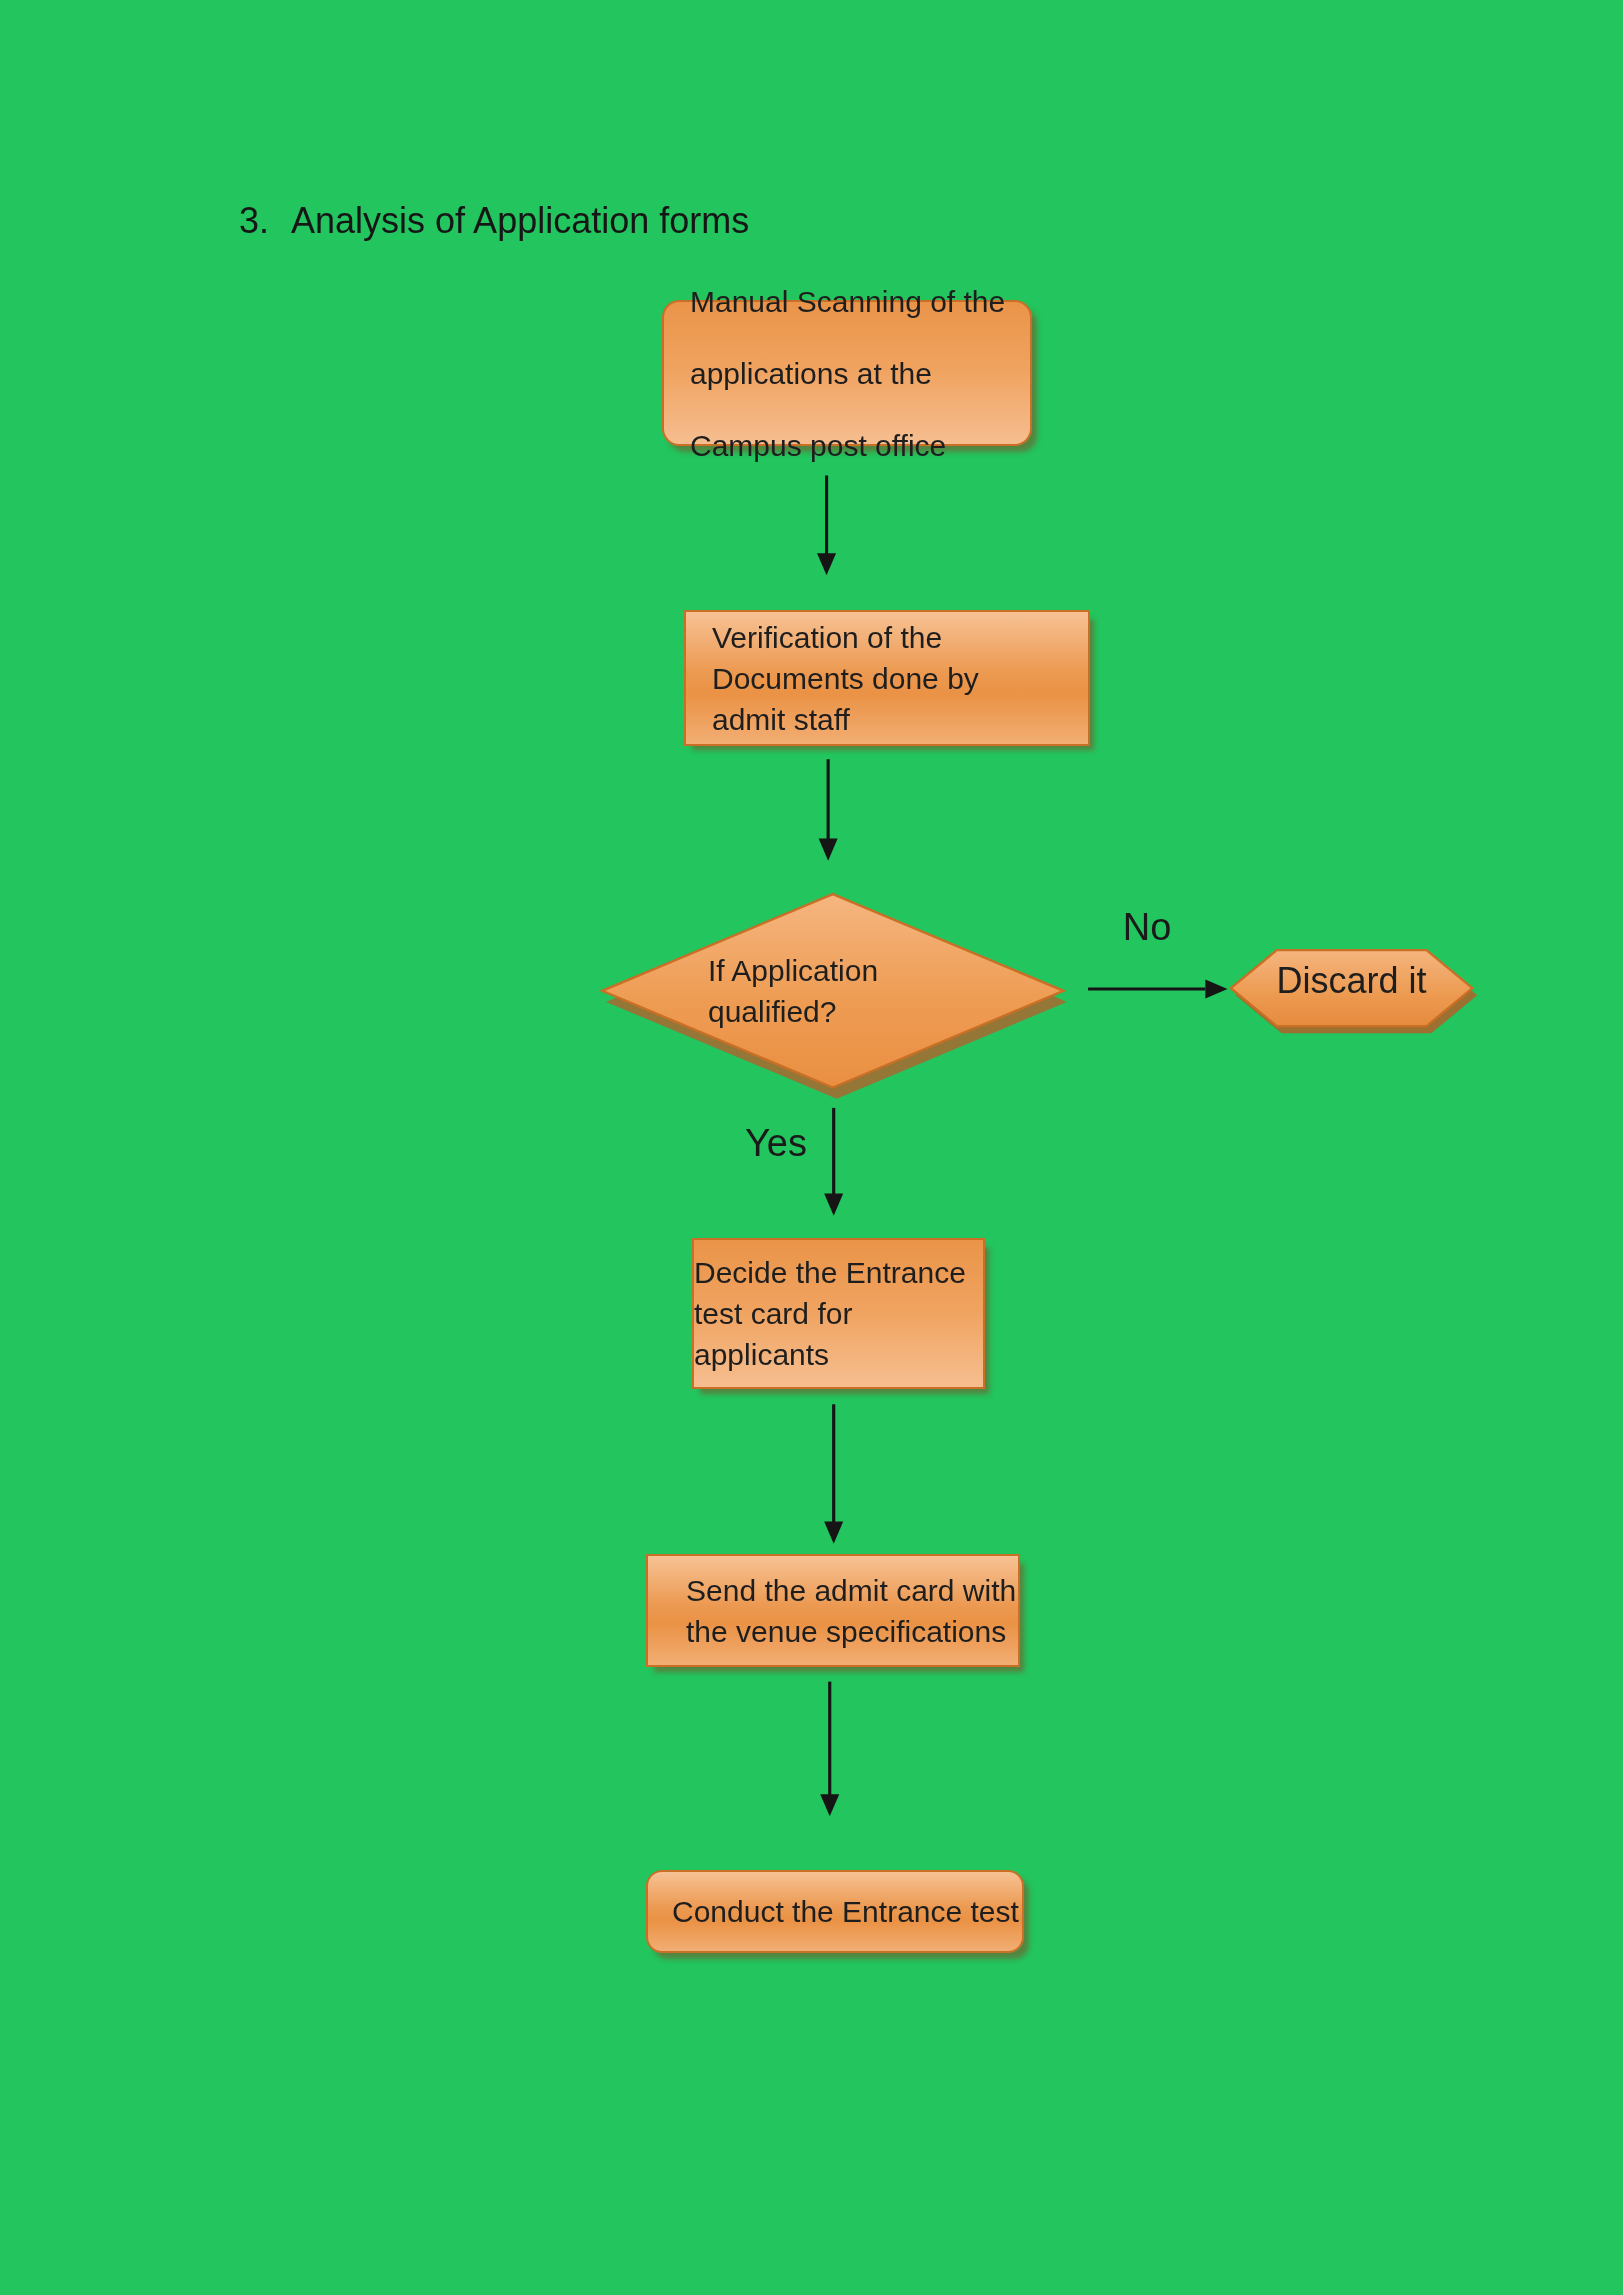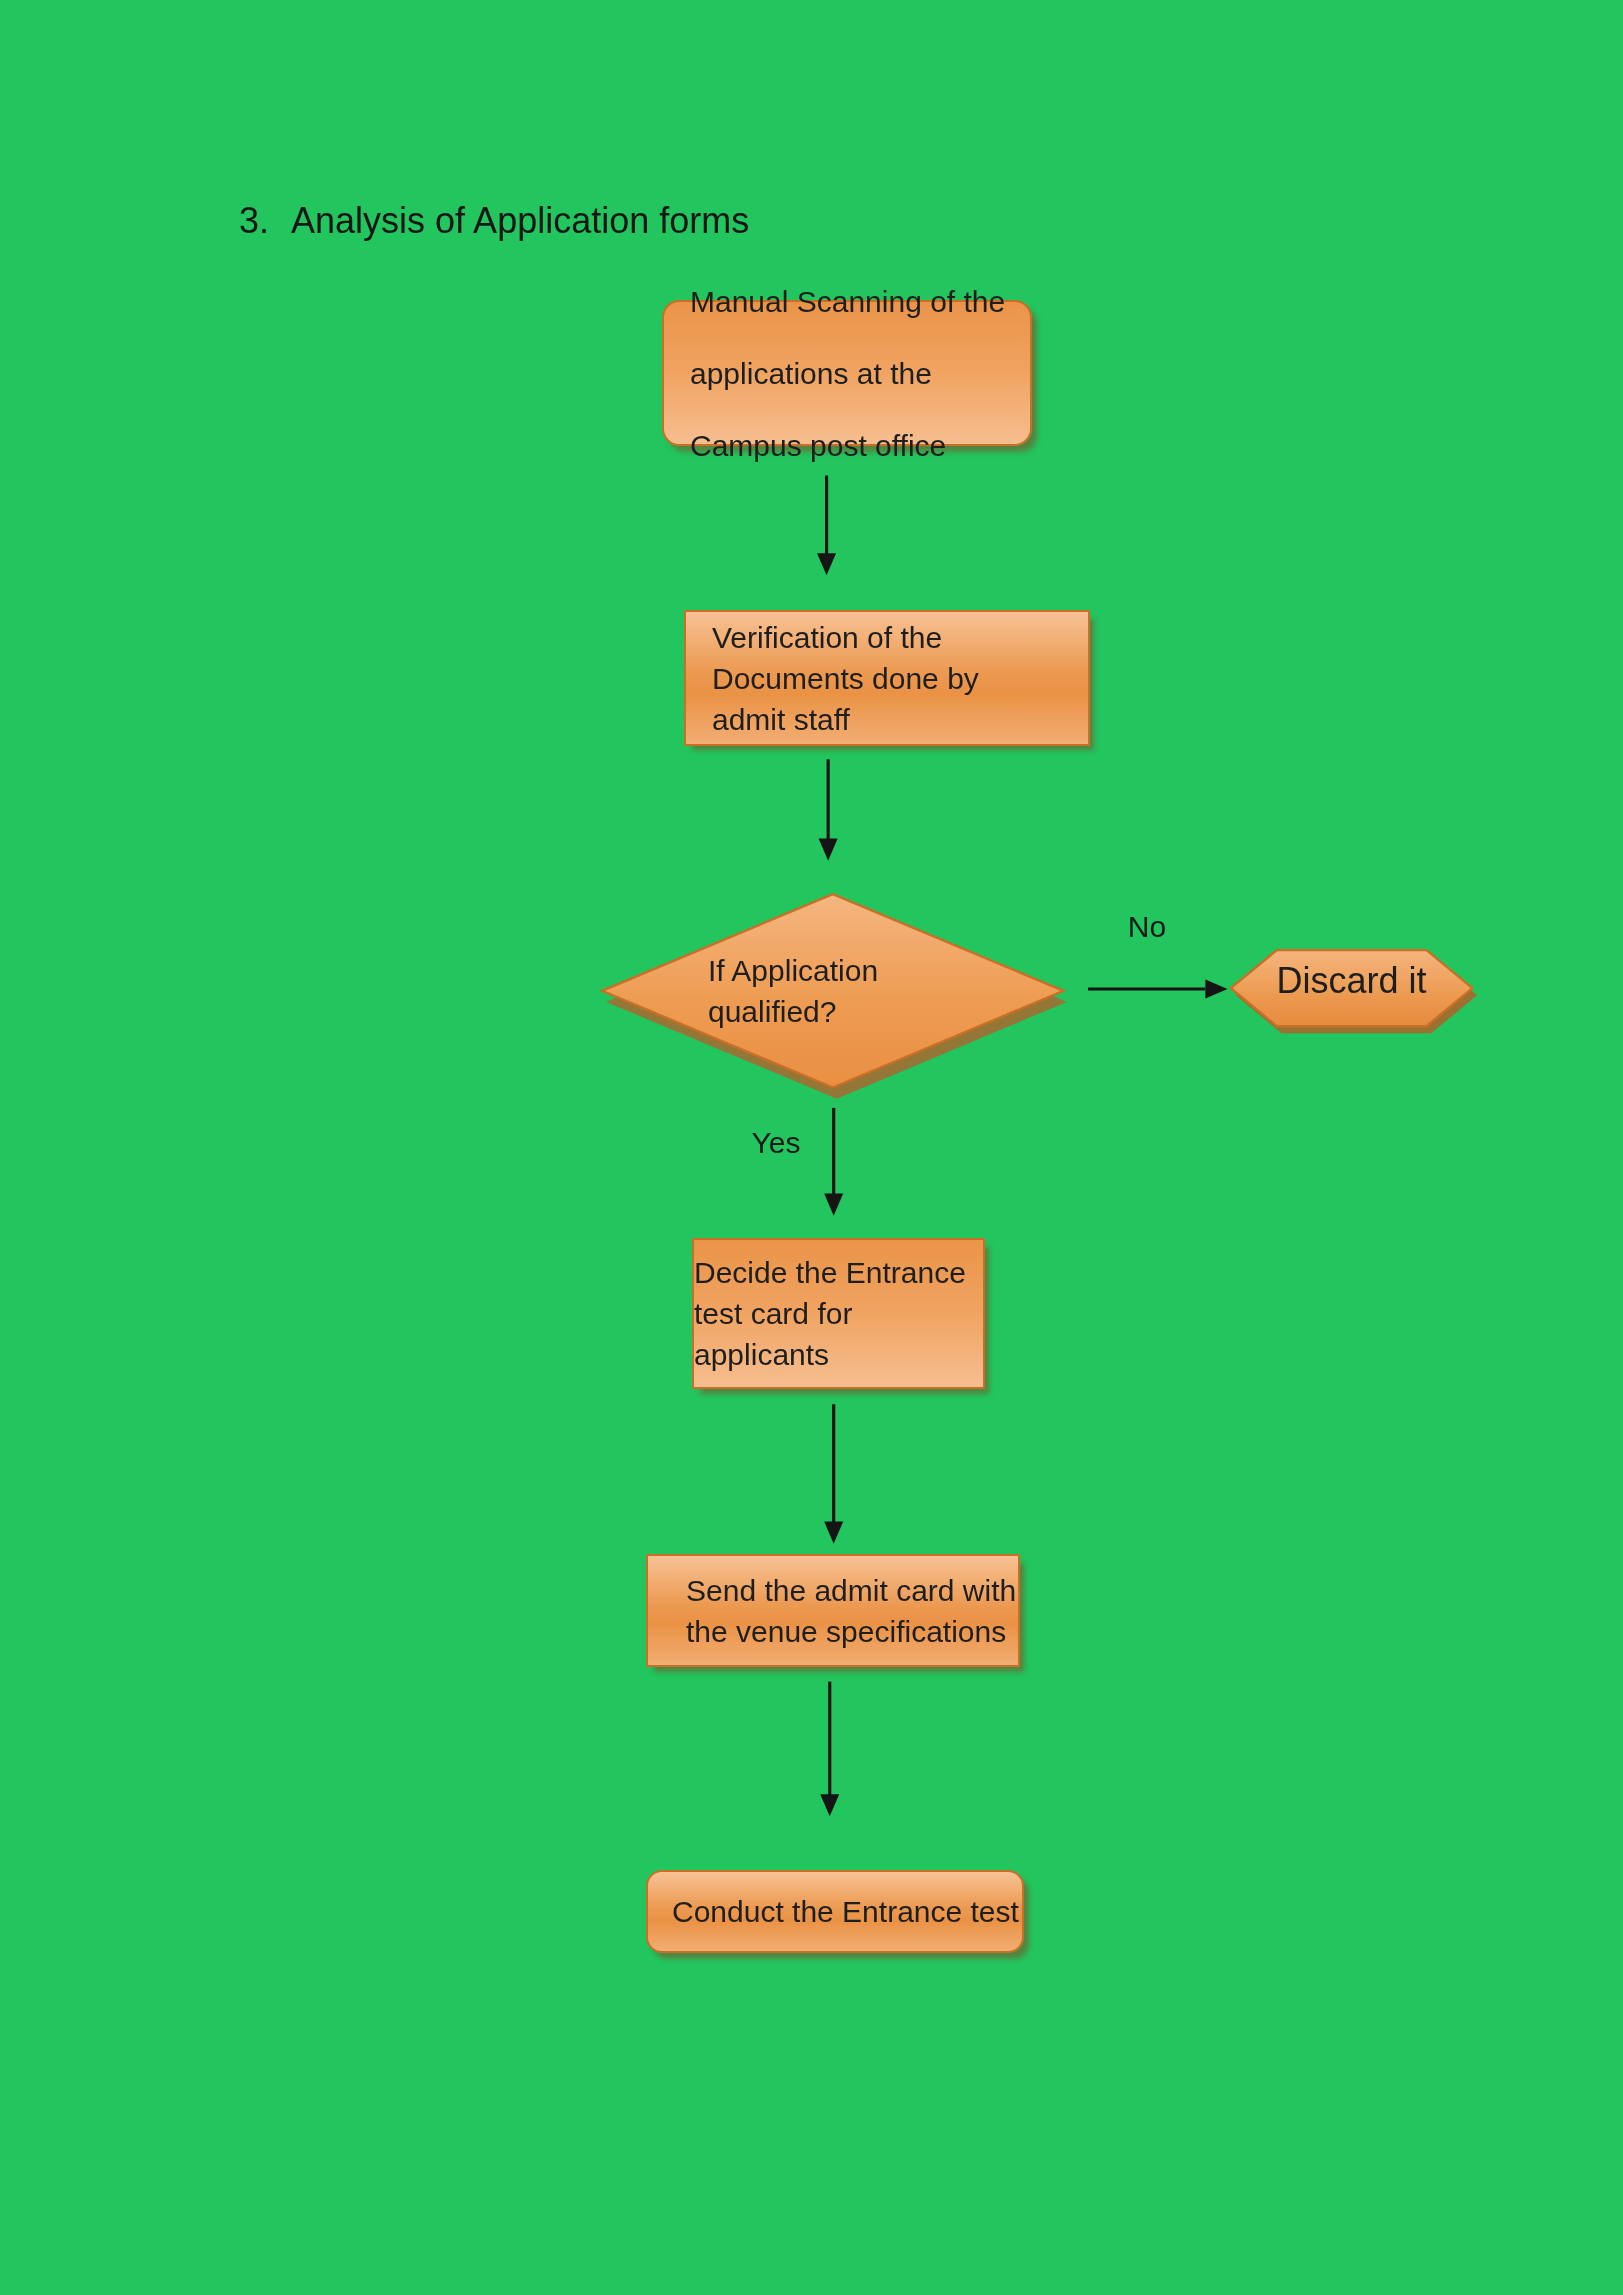--- a/index.html
+++ b/index.html
@@ -71,21 +71,21 @@
     width: 243px;
     text-align: center;
     font-size: 36px;
     line-height: 41px;
     color: #1e1e1e;
   }
 
   .edge-label {
     position: absolute;
     transform: translate(-50%, -50%);
-    font-size: 30px;
+    font-size: 38px;
     color: #1a1a1a;
     white-space: nowrap;
   }
   .label-no  { left: 1147px; top: 927px; }
   .label-yes { left: 776px;  top: 1143px; }
 
   .arrow-layer {
     position: absolute;
     left: 0; top: 0;
     width: 1623px; height: 2295px;

